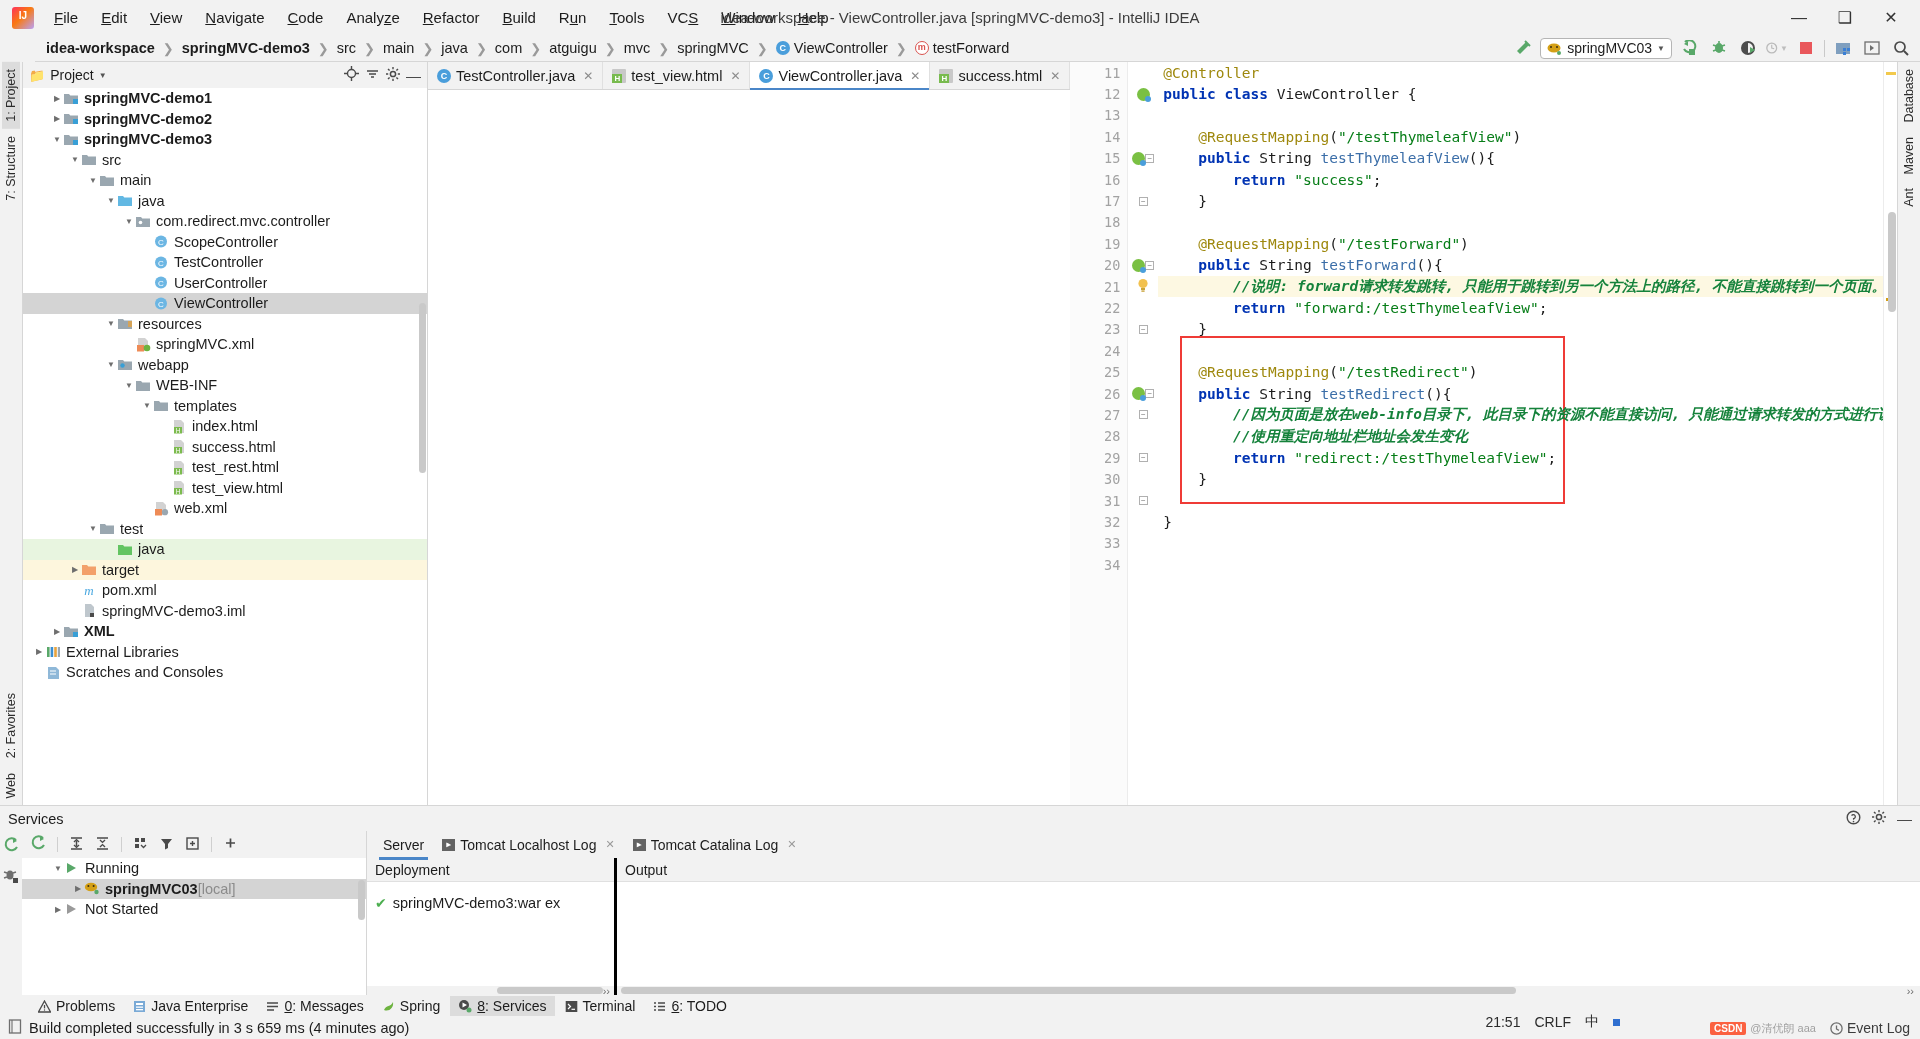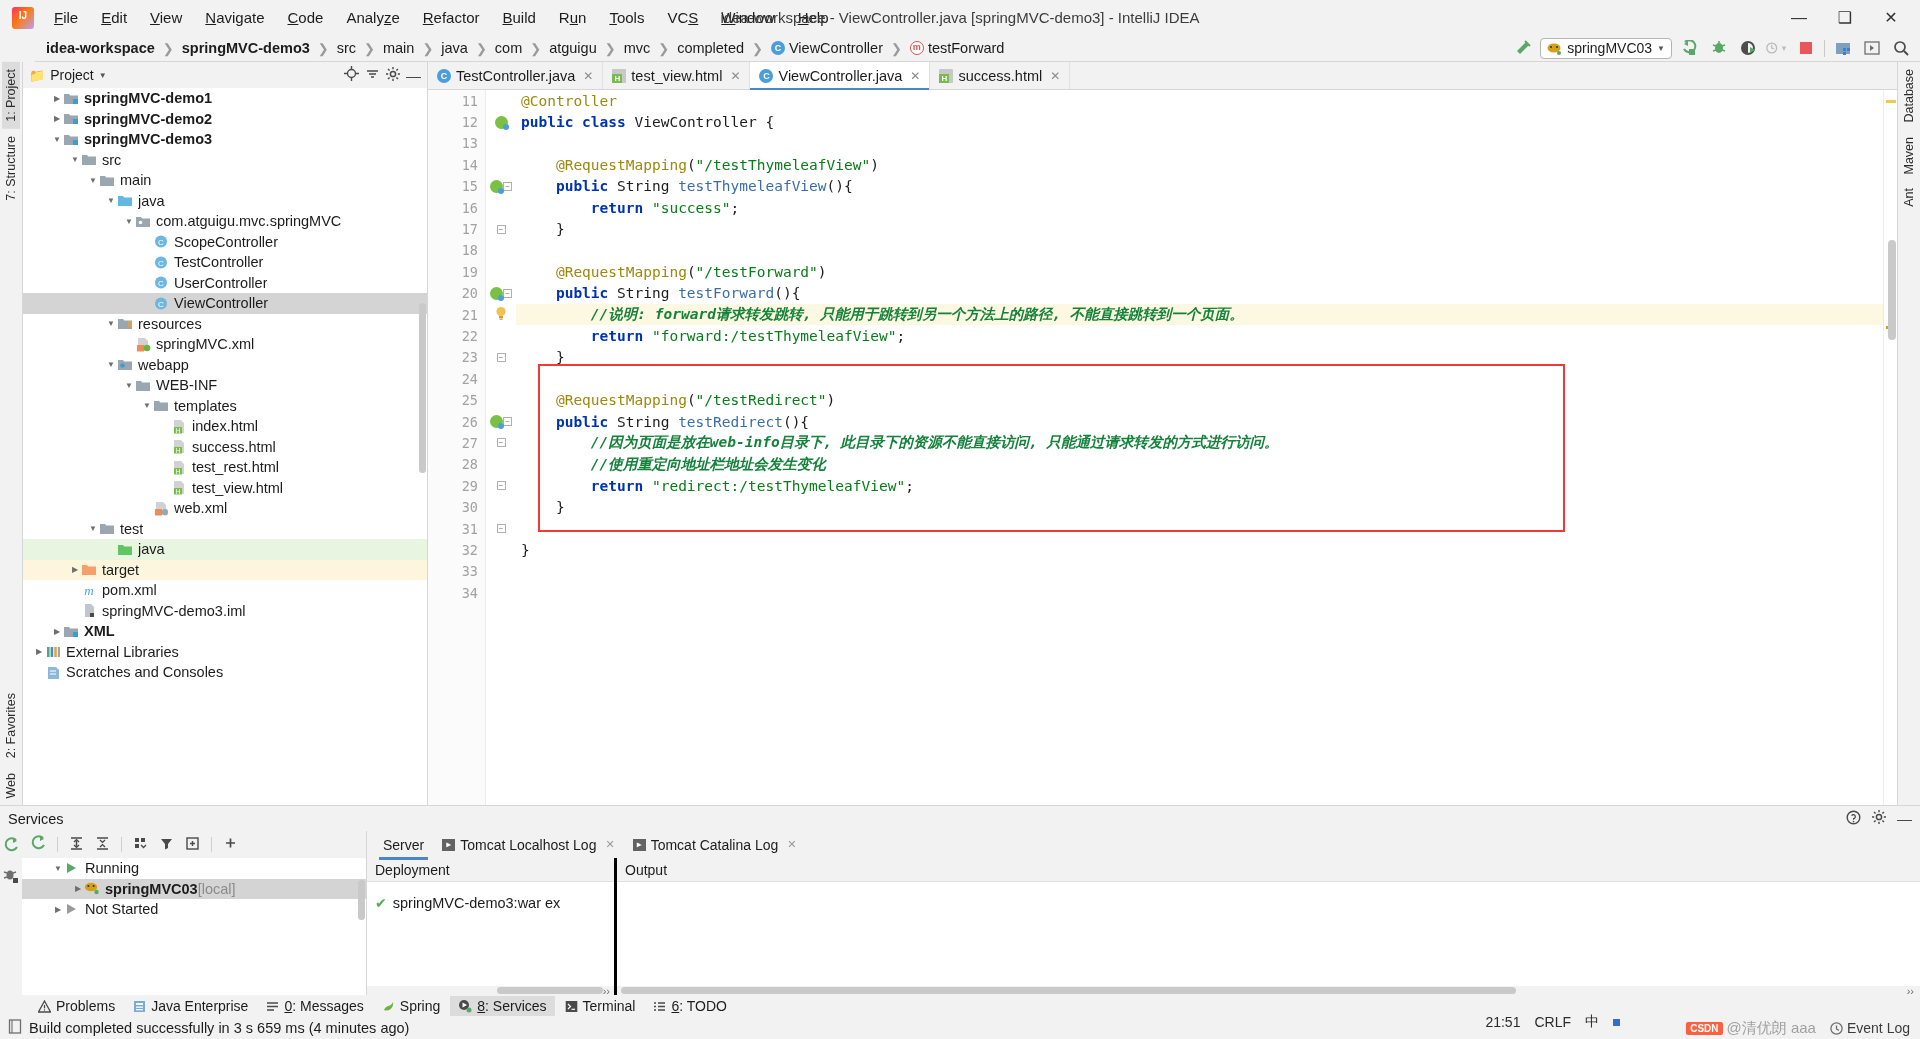--- a/index.html
+++ b/index.html
@@ -74,21 +74,21 @@
   .row.yellowrow { background:#fdf6dd; }
   .tri { width:12px; text-align:center; font-size:8px; color:#6e6e6e; flex:0 0 12px; }
   .tri.none { color:transparent; }
   .ico { width:17px; height:15px; margin-right:4px; flex:0 0 17px; position:relative; }
   .nm { overflow:hidden; text-overflow:ellipsis; }
   .nm.b { font-weight:bold; }
   .tscroll { position:absolute; right:1px; top:30%; width:7px; height:170px; background:#c9c9c9;
     border-radius:4px;}
 
   
-  .editor { flex:1; display:flex; flex-direction:column; background:#fff; min-width:0; }
+  .editor { flex:1; display:flex; flex-direction:row; background:#fff; min-width:0; }
   .tabs { height:28px; background:#f2f2f2; display:flex; align-items:stretch; flex:0 0 28px;
     border-bottom:1px solid #d6d6d6; }
   .tab { display:flex; align-items:center; gap:5px; padding:0 9px; font-size:14.5px;
     border-right:1px solid #e0e0e0; position:relative; color:#1c1c1c; }
   .tab.active { background:#fff; }
   .tab.active::after { content:""; position:absolute; left:0; right:0; bottom:-1px; height:2.5px;
     background:#4a86c8; }
   .tab .x { color:#8b8b8b; font-size:12px; margin-left:3px; }
   .fi { width:14px; height:14px; flex:0 0 14px; position:relative; }
   .fi.java { border-radius:50%; background:#4a9edb; }
@@ -236,21 +236,21 @@
         <span class="sep">❯</span>
         <span class="crumb">
           <span>atguigu</span>
         </span>
         <span class="sep">❯</span>
         <span class="crumb">
           <span>mvc</span>
         </span>
         <span class="sep">❯</span>
         <span class="crumb">
-          <span>completed</span>
+          <span>springMVC</span>
         </span>
         <span class="sep">❯</span>
         <span class="crumb">
           <span class="cb-ico"></span>
           <span>ViewController</span>
         </span>
         <span class="sep">❯</span>
         <span class="crumb">
           <span class="cb-ico m"></span>
           <span>testForward</span>
@@ -412,21 +412,21 @@
                 <path d="M1 3 h5 l1.3 1.6 H15 v8.4 H1 Z" fill="#62b8e3"></path>
               </svg></span>
             <span class="nm">java</span>
           </div>
           <div class="row" style="padding-left: 100px;">
             <span class="tri">▼</span>
             <span class="ico"><svg width="17" height="15" viewBox="0 0 17 15">
                 <path d="M1 3 h5 l1.3 1.6 H15 v8.4 H1 Z" fill="#9aa7b0"></path>
                 <circle cx="5.5" cy="8.5" r="1.8" fill="#fff"></circle>
               </svg></span>
-            <span class="nm">com.atguigu.mvc.springMVC</span>
+            <span class="nm">com.redirect.mvc.controller</span>
           </div>
           <div class="row" style="padding-left: 118px;">
             <span class="tri none">▶</span>
             <span class="ico"><svg width="17" height="15" viewBox="0 0 17 15">
                 <circle cx="8" cy="7.5" r="6" fill="#6cb6e3"></circle>
                 <text x="8" y="11" font-size="8" fill="#fff" text-anchor="middle" font-family="Liberation Sans">C</text>
               </svg></span>
             <span class="nm">ScopeController</span>
           </div>
           <div class="row" style="padding-left: 118px;">
@@ -975,21 +975,21 @@
       <span>
         <svg width="14" height="15" viewBox="0 0 14 15">
             <rect x="1.5" y="1" width="11" height="13" stroke="#6e6e6e" stroke-width="1.3" fill="none"></rect>
             <path d="M4 1 v13" stroke="#6e6e6e" stroke-width="1.1"></path>
           </svg>
       </span>
       <span>Build completed successfully in 3 s 659 ms (4 minutes ago)</span>
       <span class="sb-right">
         <span class="wm">
           <span class="csdn">CSDN</span>
-          <span style="color:#9a9a9a;font-size:15px">@清优朗 aaa</span>
+          <span style="color:#9a9a9a;font-size:11px">@清优朗 aaa</span>
         </span>
         <span style="display:flex;align-items:center;gap:4px;color:#3c3c3c">
           <svg width="13" height="13" viewBox="0 0 13 13">
               <circle cx="6.5" cy="6.5" r="5.6" stroke="#6e6e6e" stroke-width="1.3" fill="none"></circle>
               <path d="M6.5 3.4 v3.6 l2.4 1.4" stroke="#6e6e6e" stroke-width="1.3" fill="none"></path>
             </svg>
           <span>Event Log</span>
         </span>
       </span>
     </div>

